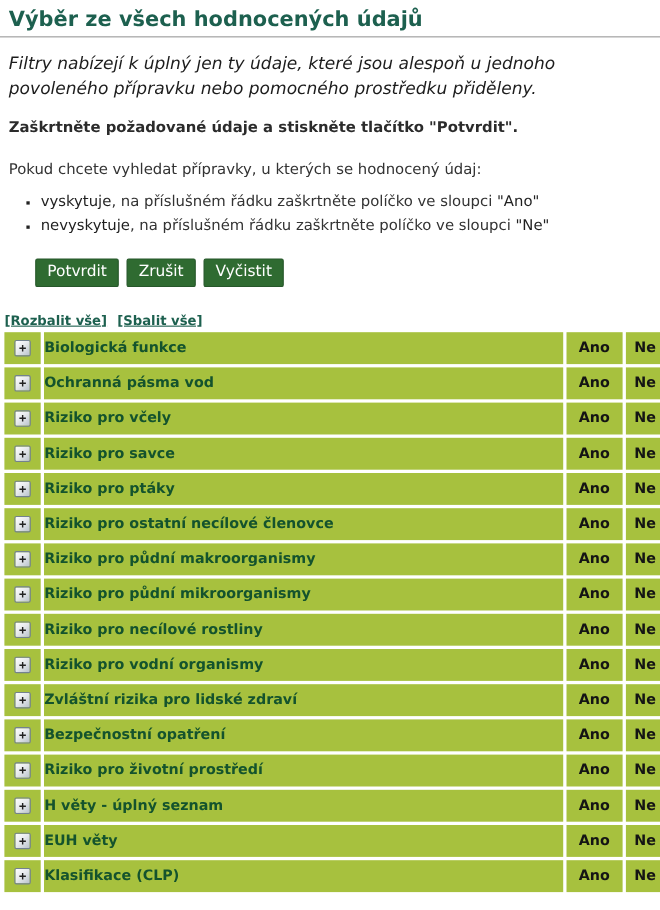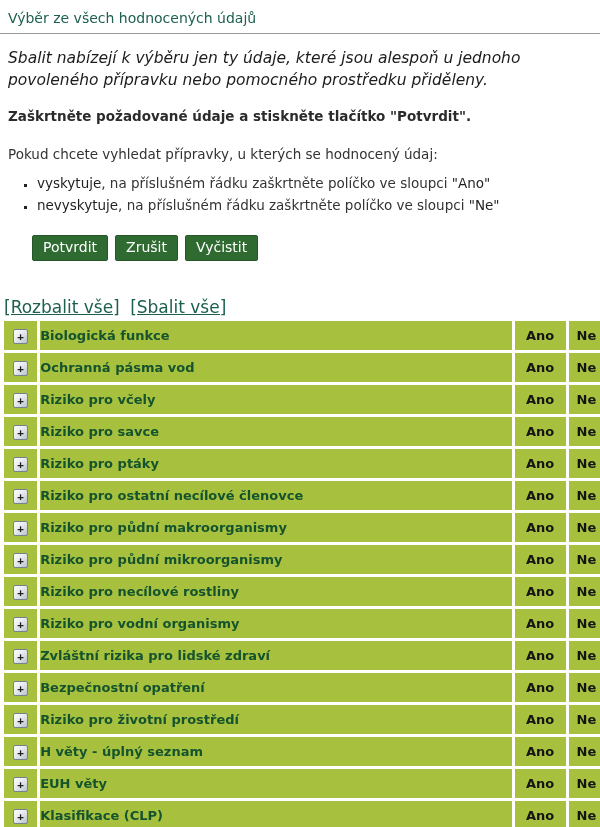--- a/index.html
+++ b/index.html
@@ -13,21 +13,21 @@
   *{box-sizing:border-box;}
   html,body{overflow:hidden;}
   body{
     width:600px;height:827px;margin:0;
     background:#ffffff;
     font-family:"DejaVu Sans","Liberation Sans",sans-serif;
     font-size:13px;color:#333;
   }
   header{border-bottom:1px solid var(--divider);padding:7px 8px 4px 8px;}
   h1{
-    margin:0;font-size:14px;font-weight:400;color:var(--head-green);
+    margin:0;font-size:19px;font-weight:700;color:var(--head-green);
     letter-spacing:0;line-height:22px;
   }
   main{padding:0 8px;}
   .intro{
     font-style:italic;font-size:15.5px;color:#1c1c1c;
     line-height:22px;margin:13px 0 0 0;
   }
   .instruction{font-weight:bold;font-size:13.5px;color:#2b2b2b;margin:17px 0 0 0;line-height:16px;}
   .hint{margin:22px 0 0 0;font-size:13.5px;line-height:16px;}
   ul.bullets{
@@ -36,21 +36,21 @@
   }
   ul.bullets li{margin:0 0 6px 0;line-height:16px;}
   ul.bullets li::marker{color:#222;font-size:11px;}
   .b{font-weight:normal;color:#1f1f1f;}
   .buttons{margin-top:22px;display:flex;gap:7px;padding-left:24px;}
   .btn{
     background:var(--btn-green);color:#fff;border:1px solid var(--btn-border);
     font-family:"DejaVu Sans","Liberation Sans",sans-serif;font-size:14px;
     padding:3px 10px 4px 10px;border-radius:2px;cursor:pointer;line-height:17px;
   }
-  .links{margin:36px 0 0 -4px;font-size:17px;}
+  .links{margin:23px 0 0 -4px;font-size:12px;font-weight:bold;}
   .links a{color:var(--link-green);text-decoration:underline;cursor:pointer;}
   .links a + a{margin-left:5px;}
   table.filter{
     border-collapse:separate;border-spacing:3px;
     table-layout:fixed;width:606px;margin:1px 0 0 -7px;
   }
   table.filter td{
     background:var(--row-green);height:29px;vertical-align:middle;
     padding:0;overflow:hidden;white-space:nowrap;
   }
@@ -69,21 +69,21 @@
   }
 </style>
 </head>
 <body>
 
 <header>
   <h1>Výběr ze všech hodnocených údajů</h1>
 </header>
 
 <main>
-  <p class="intro">Sbalit nabízejí k výběru jen ty údaje, které jsou alespoň u jednoho povoleného přípravku nebo pomocného prostředku přiděleny.</p>
+  <p class="intro">Filtry nabízejí k úplný jen ty údaje, které jsou alespoň u jednoho povoleného přípravku nebo pomocného prostředku přiděleny.</p>
 
   <p class="instruction">Zaškrtněte požadované údaje a stiskněte tlačítko "Potvrdit".</p>
 
   <p class="hint">Pokud chcete vyhledat přípravky, u kterých se hodnocený údaj:</p>
 
   <ul class="bullets">
     <li><span class="b">vyskytuje</span><span>, na příslušném řádku zaškrtněte políčko ve sloupci </span><span class="b">"Ano"</span></li>
     <li><span class="b">nevyskytuje</span><span>, na příslušném řádku zaškrtněte políčko ve sloupci </span><span class="b">"Ne"</span></li>
   </ul>
 

